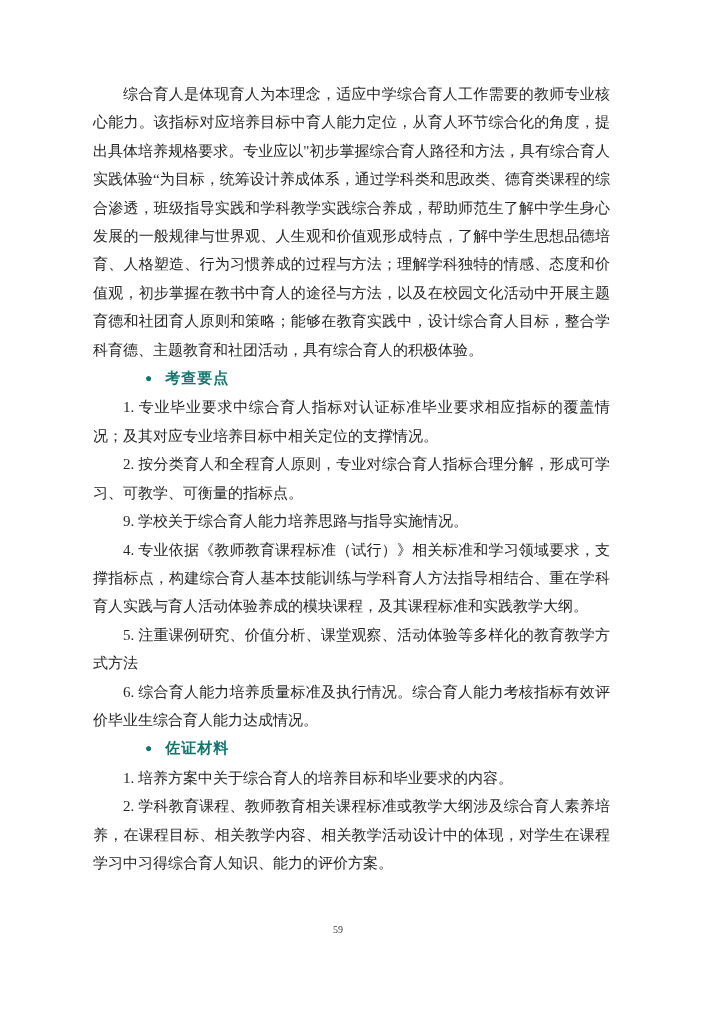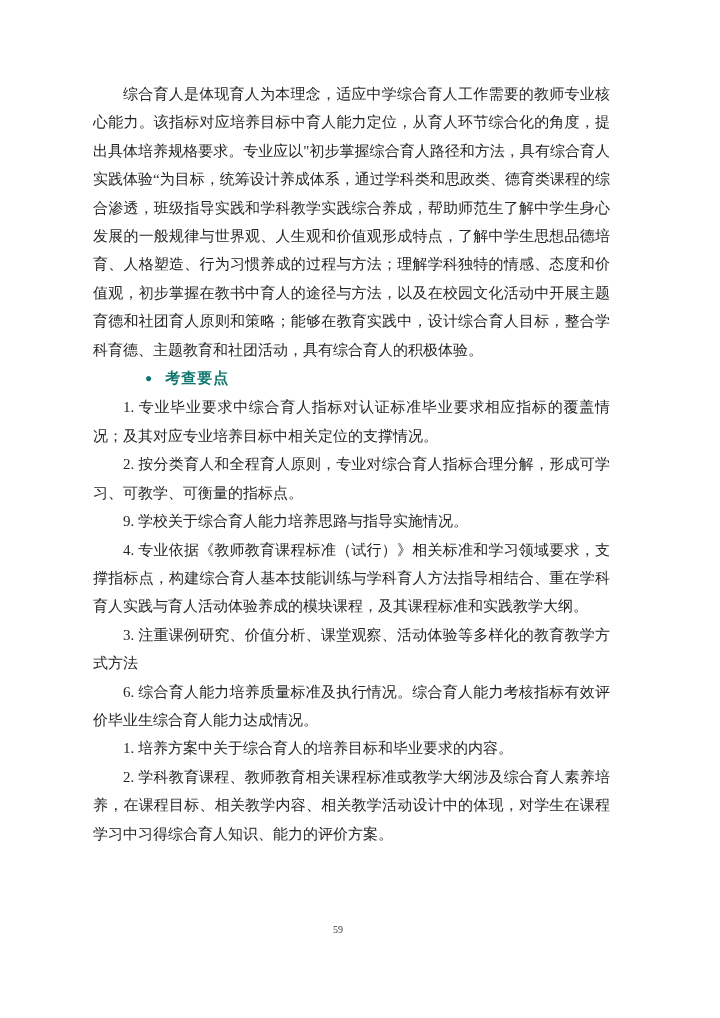--- a/index.html
+++ b/index.html
@@ -67,23 +67,26 @@
     <p class="para">综合育人是体现育人为本理念，适应中学综合育人工作需要的教师专业核心能力。该指标对应培养目标中育人能力定位，从育人环节综合化的角度，提出具体培养规格要求。专业应以"初步掌握综合育人路径和方法，具有综合育人实践体验“为目标，统筹设计养成体系，通过学科类和思政类、德育类课程的综合渗透，班级指导实践和学科教学实践综合养成，帮助师范生了解中学生身心发展的一般规律与世界观、人生观和价值观形成特点，了解中学生思想品德培育、人格塑造、行为习惯养成的过程与方法；理解学科独特的情感、态度和价值观，初步掌握在教书中育人的途径与方法，以及在校园文化活动中开展主题育德和社团育人原则和策略；能够在教育实践中，设计综合育人目标，整合学科育德、主题教育和社团活动，具有综合育人的积极体验。</p>
 
     <div class="heading-row">
       <span class="bullet">●</span><span class="heading-text">考查要点</span>
     </div>
 
     <p class="para">1. 专业毕业要求中综合育人指标对认证标准毕业要求相应指标的覆盖情况；及其对应专业培养目标中相关定位的支撑情况。</p>
     <p class="para">2. 按分类育人和全程育人原则，专业对综合育人指标合理分解，形成可学习、可教学、可衡量的指标点。</p>
     <p class="para">9. 学校关于综合育人能力培养思路与指导实施情况。</p>
     <p class="para">4. 专业依据《教师教育课程标准（试行）》相关标准和学习领域要求，支撑指标点，构建综合育人基本技能训练与学科育人方法指导相结合、重在学科育人实践与育人活动体验养成的模块课程，及其课程标准和实践教学大纲。</p>
-    <p class="para">3. 注重课例研究、价值分析、课堂观察、活动体验等多样化的教育教学方式方法</p>
+    <p class="para">5. 注重课例研究、价值分析、课堂观察、活动体验等多样化的教育教学方式方法</p>
     <p class="para">6. 综合育人能力培养质量标准及执行情况。综合育人能力考核指标有效评价毕业生综合育人能力达成情况。</p>
 
+    <div class="heading-row">
+      <span class="bullet">●</span><span class="heading-text">佐证材料</span>
+    </div>
 
     <p class="para">1. 培养方案中关于综合育人的培养目标和毕业要求的内容。</p>
     <p class="para">2. 学科教育课程、教师教育相关课程标准或教学大纲涉及综合育人素养培养，在课程目标、相关教学内容、相关教学活动设计中的体现，对学生在课程学习中习得综合育人知识、能力的评价方案。</p>
 
   </div>
 
   <div class="page-number">59</div>
 </div>
 
 </body></html>

